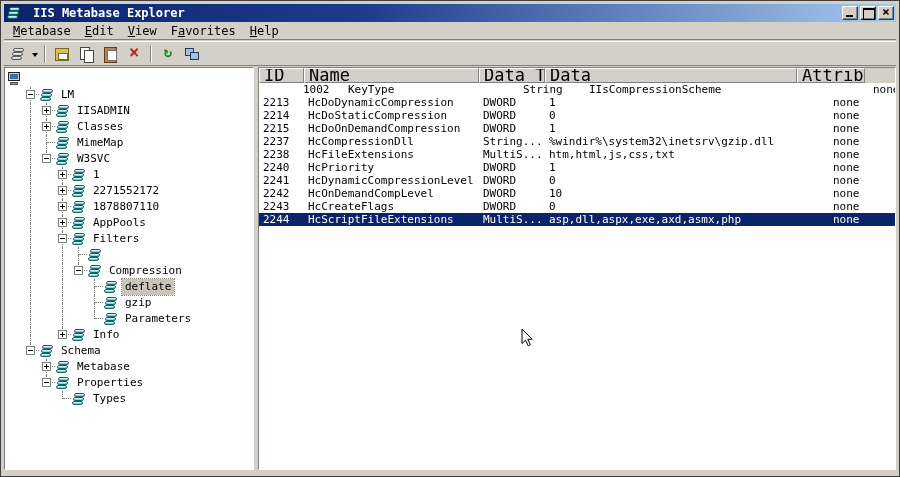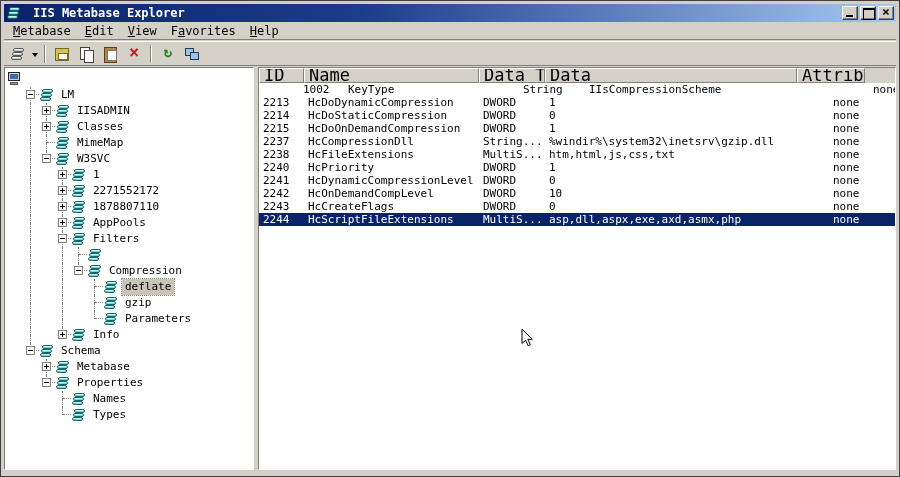--- a/index.html
+++ b/index.html
@@ -549,36 +549,20 @@
             <i class="box">
               <i class="mh"></i>
             </i>
           </span>
           <span class="ticon stack">
             <i style="top:1px;left:3px"></i>
             <i style="top:5px;left:2px"></i>
             <i style="top:9px;left:1px"></i>
           </span>
           <span class="tlabel">Properties</span>
-        </div>
-        <div class="trow">
-          <span class="g"></span>
-          <span class="g"></span>
-          <span class="g"></span>
-          <span class="g">
-            <i class="vt"></i>
-            <i class="vb"></i>
-            <i class="hh"></i>
-          </span>
-          <span class="ticon stack">
-            <i style="top:1px;left:3px"></i>
-            <i style="top:5px;left:2px"></i>
-            <i style="top:9px;left:1px"></i>
-          </span>
-          <span class="tlabel">Names</span>
         </div>
         <div class="trow">
           <span class="g"></span>
           <span class="g"></span>
           <span class="g"></span>
           <span class="g">
             <i class="vt"></i>
             <i class="hh"></i>
           </span>
           <span class="ticon stack">

